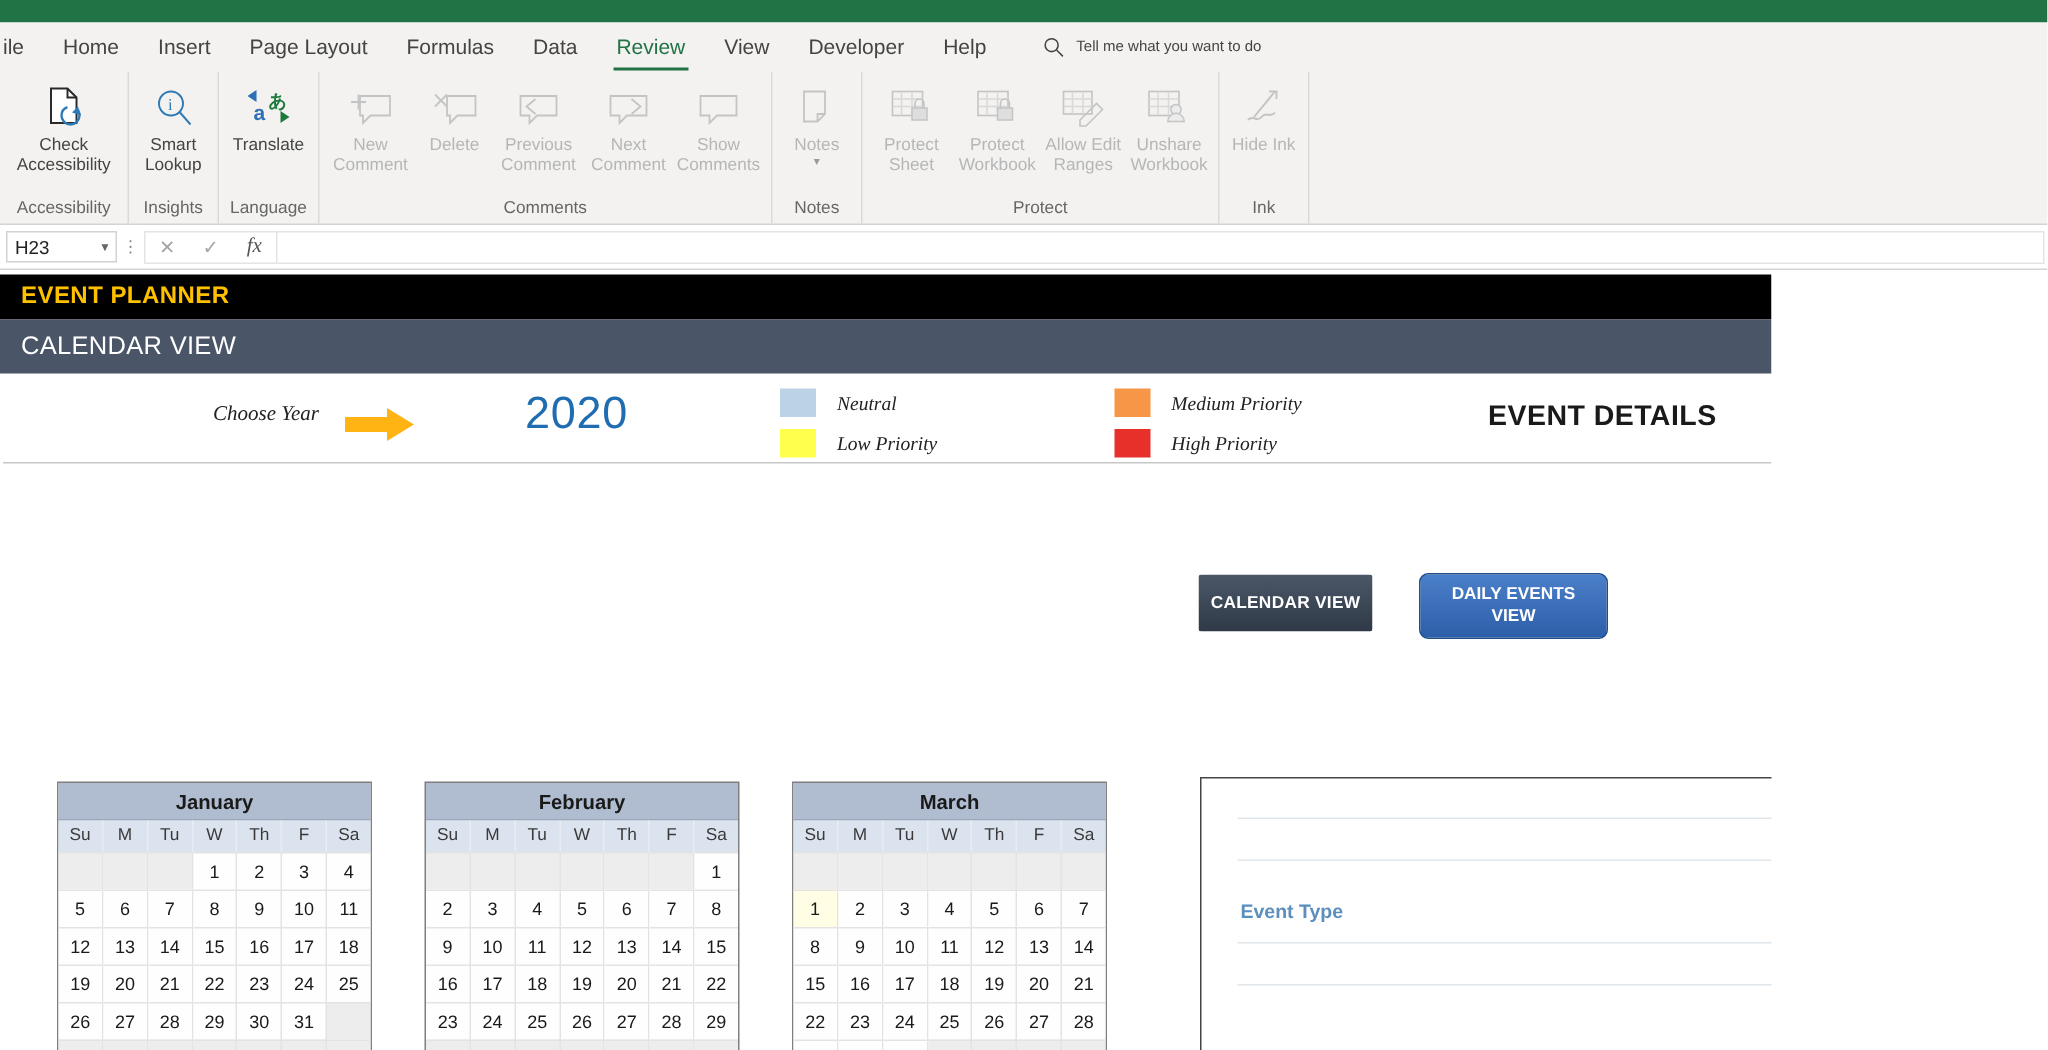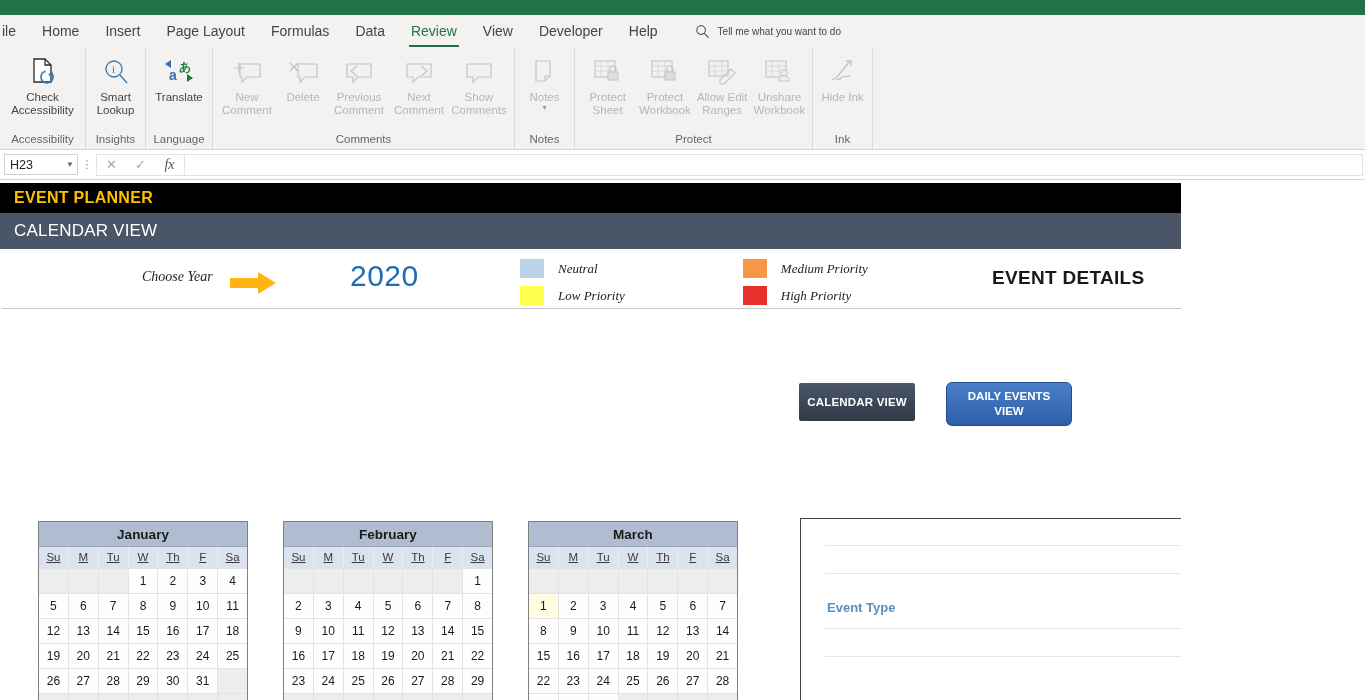--- a/index.html
+++ b/index.html
@@ -176,21 +176,21 @@
   .calrow { display: flex; gap: 35px; margin-bottom: 27px; }
   .cal { width: 210px; border: 1px solid #7f7f7f; background: #fff; }
   .cal-title {
     height: 25px; background: #b0bdd0; border-bottom: 1px solid #9aa7ba;
     display: flex; align-items: center; justify-content: center;
     font-size: 13.5px; font-weight: bold; color: #1a1a1a;
   }
   .cal-dow { display: flex; background: #dbe3ee; }
   .cal-dow span {
     flex: 1 0 0; text-align: center; font-size: 11.5px; color: #3a3a3a;
-    height: 21px; line-height: 21px; border-right: 1px solid #e9edf3; text-decoration: underline;
+    height: 21px; line-height: 21px; border-right: 1px solid #e9edf3;
   }
   .cal-dow span:last-child { border-right: none; }
   .cal-week { display: flex; }
   .cal-week .d {
     flex: 1 0 0; text-align: center; font-size: 12px; color: #1a1a1a;
     height: 25px; line-height: 25px;
     border-right: 1px solid #e3e3e3; border-top: 1px solid #e3e3e3;
     background: #fefefe;
   }
   .cal-week .d:last-child { border-right: none; }

